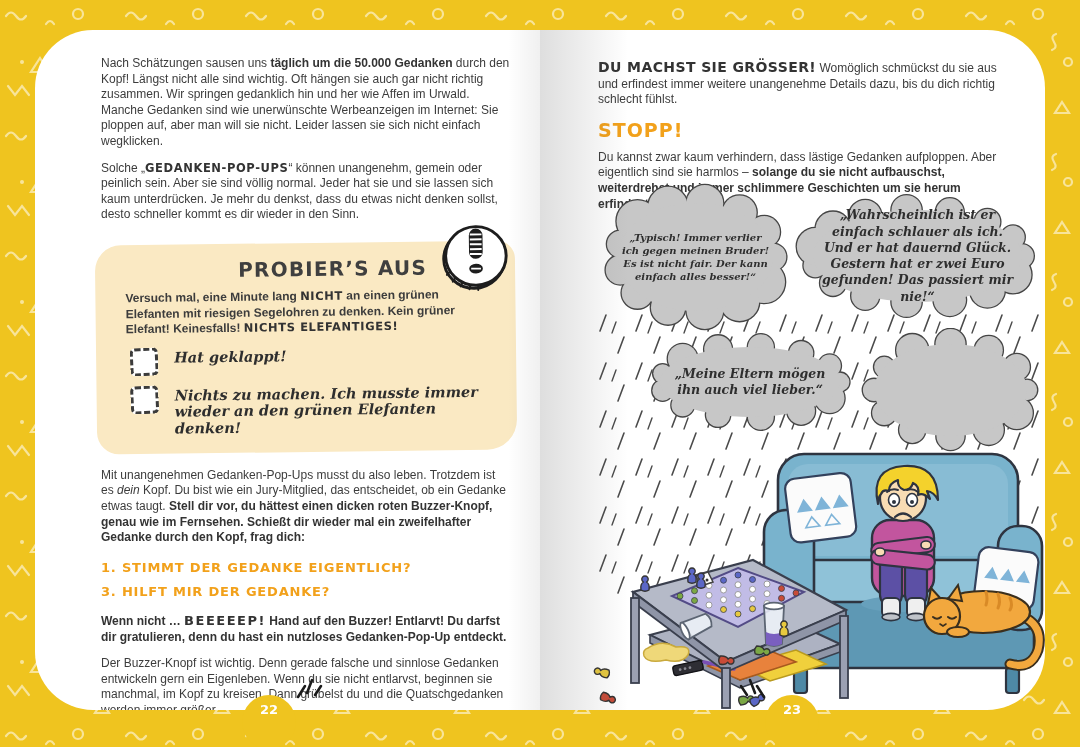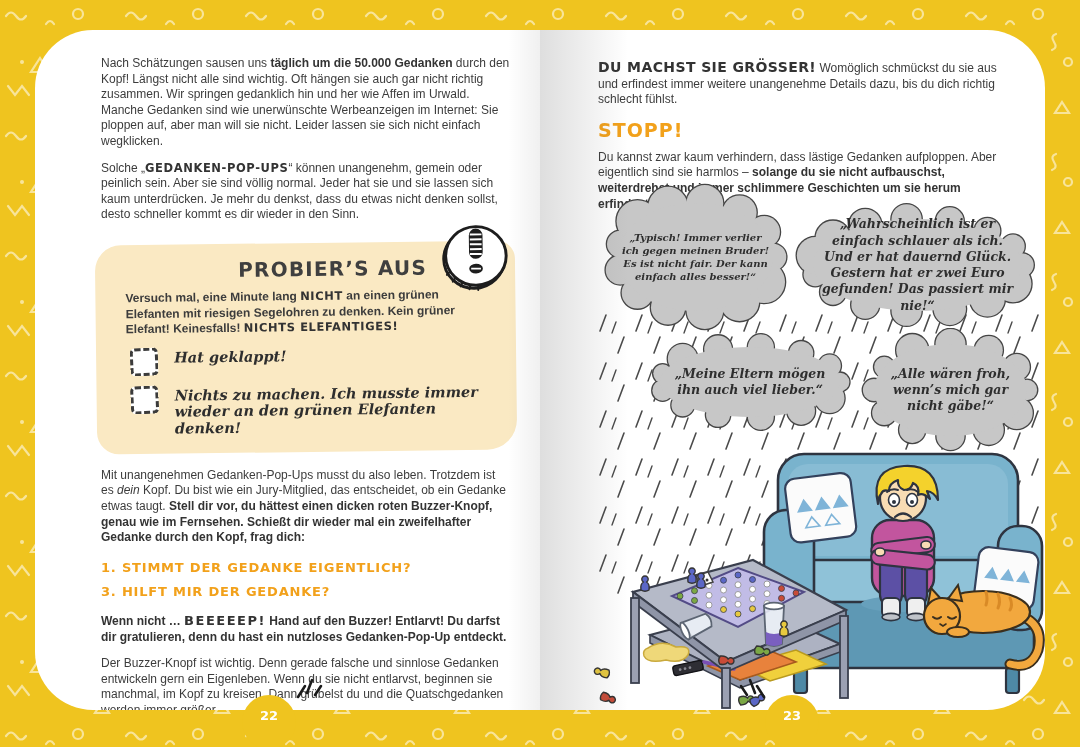--- a/index.html
+++ b/index.html
@@ -30,21 +30,21 @@
   .stopp{font-size:19px;letter-spacing:1px;margin:0 0 9px 0;}
   .beep{font-size:13px;letter-spacing:1.5px;}
   .p-bold{font-weight:700;}
   .cloud{position:absolute;z-index:2;}
   .cloud svg{position:absolute;inset:0;width:100%;height:100%;}
   .cloud-txt{position:absolute;inset:15% 11%;display:flex;align-items:center;justify-content:center;text-align:center;font-size:10px;line-height:1.3;z-index:1;}
   .cloud-txt.small{font-size:12.5px;}
   .rain{position:absolute;left:55px;top:282px;width:448px;height:285px;z-index:1;}
   .illustration{position:absolute;left:48px;top:400px;width:462px;height:280px;z-index:3;}
   .bump{position:absolute;width:54px;height:54px;border-radius:50%;background:#EFC41F;z-index:5;display:flex;justify-content:center;align-items:flex-start;}
-  .bump span{font-family:"DejaVu Sans",sans-serif;font-weight:700;font-size:13px;color:#FFFFFF;padding-top:13px;}
+  .bump span{font-family:"DejaVu Sans",sans-serif;font-weight:700;font-size:13px;color:#FFFFFF;padding-top:7px;}
   .bump-22{left:242px;top:695px;}
   .bump-23{left:765px;top:695px;}
   .speedlines{position:absolute;width:30px;height:28px;z-index:5;}
   .sl-22{left:295px;top:671px;}
   .sl-23{left:737px;top:671px;transform:scaleX(-1);}
 </style>
 </head>
 <body>
 
 <div class="stage">
@@ -159,21 +159,21 @@
             <circle cx="22.252009149480955" cy="61.0769541284719" r="13.26" fill="#C7C7C7"></circle>
             <circle cx="39.49041701673968" cy="38.191376454997055" r="20.91" fill="#C7C7C7"></circle>
             <circle cx="70.01812125420346" cy="23.509122894987605" r="19.635" fill="#C7C7C7"></circle>
             <circle cx="106.84159271978754" cy="20.393720798705083" r="18.36" fill="#C7C7C7"></circle>
             <circle cx="141.52501787166455" cy="29.558871241742544" r="17.085" fill="#C7C7C7"></circle>
             <circle cx="166.12284198812378" cy="48.90494870963651" r="15.81" fill="#C7C7C7"></circle>
             <ellipse cx="97.5" cy="74" rx="77.5" ry="54" fill="#C7C7C7"></ellipse>
           </svg>
         <div class="cloud-txt script">„Typisch! Immer verlier ich gegen meinen Bruder! Es ist nicht fair. Der kann einfach alles besser!“</div>
       </div>
-      <div class="cloud" style="left:255px;top:171px;width:245px;height:128px">
+      <div class="cloud" style="left:255px;top:162px;width:245px;height:128px">
         <svg class="cloud-svg" xmlns="http://www.w3.org/2000/svg" viewBox="0 0 245 128">
             <circle cx="227" cy="64" r="11.700000000000001" fill="#C7C7C7" stroke="#454545" stroke-width="2.6"></circle>
             <circle cx="217.96550032365178" cy="82.70988558148682" r="18.45" fill="#C7C7C7" stroke="#454545" stroke-width="2.6"></circle>
             <circle cx="192.4241483645007" cy="98.18466197196014" r="17.325" fill="#C7C7C7" stroke="#454545" stroke-width="2.6"></circle>
             <circle cx="154.792275912182" cy="107.74859974957707" r="16.200000000000003" fill="#C7C7C7" stroke="#454545" stroke-width="2.6"></circle>
             <circle cx="111.57677558853023" cy="109.74800718694058" r="15.075000000000001" fill="#C7C7C7" stroke="#454545" stroke-width="2.6"></circle>
             <circle cx="70.25000000000003" cy="103.83716857408419" r="13.950000000000001" fill="#C7C7C7" stroke="#454545" stroke-width="2.6"></circle>
             <circle cx="37.95772408781801" cy="91.03812160545377" r="12.825" fill="#C7C7C7" stroke="#454545" stroke-width="2.6"></circle>
             <circle cx="20.283575723317313" cy="73.56393777761693" r="11.700000000000001" fill="#C7C7C7" stroke="#454545" stroke-width="2.6"></circle>
             <circle cx="20.283575723317313" cy="54.436062222383086" r="18.45" fill="#C7C7C7" stroke="#454545" stroke-width="2.6"></circle>
@@ -255,21 +255,20 @@
             <circle cx="54.250000000000014" cy="101.83716857408419" r="13.065000000000001" fill="#C7C7C7"></circle>
             <circle cx="26.24905661049044" cy="85" r="12.09" fill="#C7C7C7"></circle>
             <circle cx="16" cy="62.00000000000001" r="11.115" fill="#C7C7C7"></circle>
             <circle cx="26.24905661049044" cy="39" r="10.14" fill="#C7C7C7"></circle>
             <circle cx="54.249999999999964" cy="22.162831425915833" r="15.99" fill="#C7C7C7"></circle>
             <circle cx="92.49999999999999" cy="16" r="15.015" fill="#C7C7C7"></circle>
             <circle cx="130.75" cy="22.162831425915826" r="14.040000000000001" fill="#C7C7C7"></circle>
             <circle cx="158.75094338950953" cy="38.99999999999998" r="13.065000000000001" fill="#C7C7C7"></circle>
             <ellipse cx="92.5" cy="62" rx="76.5" ry="46" fill="#C7C7C7"></ellipse>
           </svg>
-        <div class="cloud-txt script small">„Alle wären froh, wenn’s mich gar nicht gäbe!“</div>
       </div>
 
       <svg class="illustration" viewBox="0 0 462 280" xmlns="http://www.w3.org/2000/svg">
 
         <g stroke="#2E3440" stroke-width="2.6" stroke-linejoin="round">
           <rect x="190" y="24" width="240" height="112" rx="26" fill="#79B3CD"></rect>
           <rect x="200" y="34" width="220" height="92" rx="20" fill="#88BCD4" stroke="none"></rect>
           <rect x="192" y="130" width="236" height="46" rx="14" fill="#8FC2D8" stroke-width="2.4"></rect>
           <path d="M184,172 L446,172 L446,224 Q446,238 432,238 L198,238 Q184,238 184,224 Z" fill="#5E98B4"></path>
           <line x1="315" y1="133" x2="315" y2="174" stroke="rgba(46,52,64,0.45)" stroke-width="2"></line>

